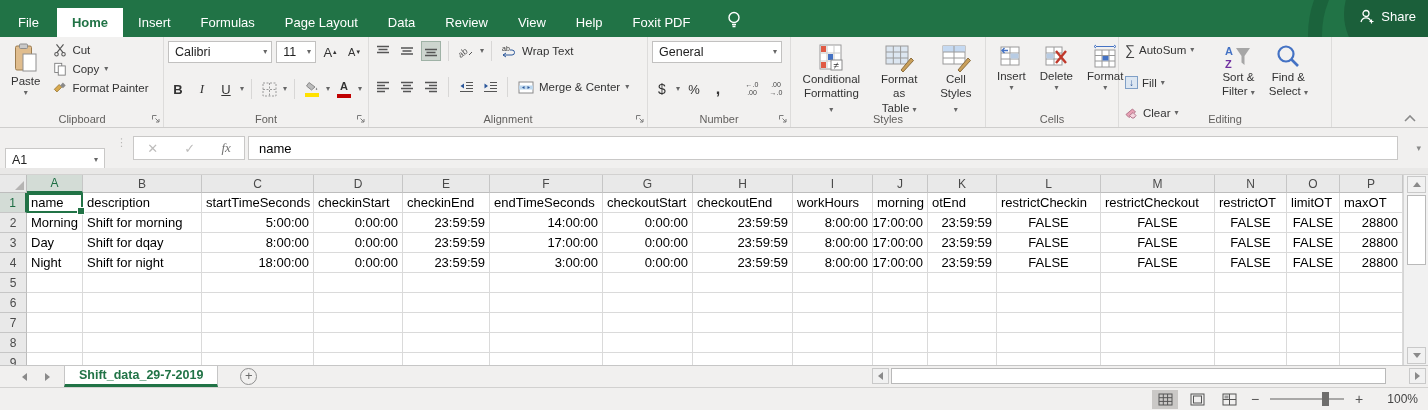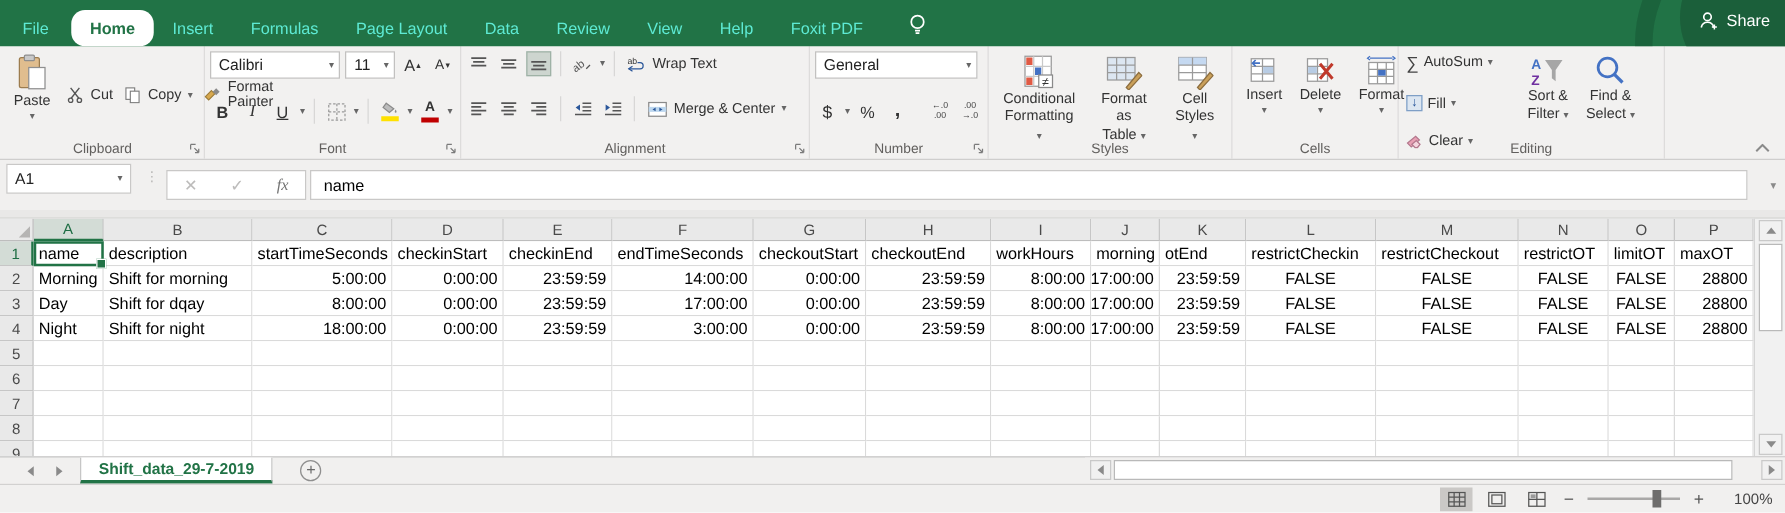--- a/index.html
+++ b/index.html
@@ -9,38 +9,38 @@
   .chev { font-size:8px; color:#666; line-height:1; }
 
   
   .tabbar { position:absolute; top:0; left:0; width:1428px; height:37px; background:#217346;
     display:flex; align-items:flex-end; overflow:hidden; z-index:5; }
   .deco1 { position:absolute; right:-28px; top:-42px; width:112px; height:112px; border-radius:50%;
     background:#1b5f3a; }
   .deco2 { position:absolute; right:-90px; top:-70px; width:210px; height:210px; border-radius:50%;
     border:14px solid rgba(20,80,48,.45); }
   #tabs { display:flex; align-items:flex-end; height:37px; position:relative; z-index:2; }
-  .tab { height:29px; padding:7px 15px 0; color:#5eead4; font-size:13px; cursor:default; white-space:nowrap; }
+  .tab { height:29px; padding:7px 15px 0; color:#ffffff; font-size:13px; cursor:default; white-space:nowrap; }
   .tab.filetab { padding:7px 18px 0; }
-  .tab.active { background:#fff; color:#217346; font-weight:bold;border-radius:11px; }
+  .tab.active { background:#fff; color:#217346; font-weight:bold; }
   .tellme { display:flex; align-items:center; gap:9px; color:#fff; font-size:13px; margin:0 0 8px 22px;
     position:relative; z-index:2; }
   .share { position:absolute; right:12px; top:9px; display:flex; align-items:center; gap:6px;
     color:#fff; font-size:13px; z-index:3; }
 
   
   .ribbon { position:absolute; top:37px; left:0; width:1428px; height:91px; background:#f2f1f0;
     border-bottom:1px solid #cfcecd; display:flex; align-items:stretch; padding:0 1px; }
   .rgroup { position:relative; border-right:1px solid #dddcdb; padding:3px 4px 17px; flex:none; }
   .glabel { position:absolute; bottom:2px; left:0; right:0; text-align:center; font-size:11px; color:#615f5d; }
   .launcher { position:absolute; right:2px; bottom:3px; }
   .rbody { display:flex; height:100%; }
   .bigbtn { display:flex; flex-direction:column; align-items:center; justify-content:flex-start;
     gap:2px; padding:3px 6px; font-size:11.5px; color:#333; border-radius:2px; }
-  .smallcol { display:flex; flex-direction:row; justify-content:flex-start; gap:3px; padding:2px 0 0 4px; }
+  .smallcol { display:flex; flex-direction:column; justify-content:flex-start; gap:3px; padding:2px 0 0 4px; }
   .smallbtn { display:flex; align-items:center; gap:5px; font-size:11.5px; color:#333; padding:1px 3px; }
   .vrow { display:flex; align-items:center; gap:4px; }
   .fontstack { display:flex; flex-direction:column; gap:16px; padding-top:1px; }
   .selbox { background:#fff; border:1px solid #c2c1c0; height:22px; display:flex; align-items:center;
     justify-content:space-between; font-size:12.5px; color:#222; padding:0 4px 0 6px; }
   .tbtn { min-width:20px; height:20px; display:flex; align-items:center; justify-content:center;
     font-size:13px; color:#333; gap:1px; }
   .tbtn.on { background:#cdd5cf; border:1px solid #9fb2a6; }
   .sep { width:1px; height:20px; background:#d8d7d6; margin:0 3px; }
   .bold { font-weight:bold; } .ital { font-style:italic; font-family:"Liberation Serif",serif; }
@@ -50,21 +50,21 @@
   .decbtn { font-size:7px; color:#444; line-height:1.1; text-align:center; }
   .stylebtn { display:flex; flex-direction:column; align-items:center; font-size:11.5px; color:#333;
     padding:4px 7px 0; text-align:center; line-height:1.25; }
   .cellbtn { display:flex; flex-direction:column; align-items:center; gap:2px; font-size:11.5px;
     color:#333; padding:4px 7px 0; }
   .editrow { display:flex; align-items:center; gap:4px; font-size:11.5px; color:#333; padding:1px 2px; }
   .collapse { position:absolute; right:12px; bottom:5px; }
 
   
   .fbar { position:absolute; top:128px; left:0; width:1428px; height:40px; background:#f1f0ef; }
-  .namebox { position:absolute; left:5px; top:3px; width:100px; height:24px; background:#fff;
+  .namebox { position:absolute; left:5px; top:20px; width:100px; height:24px; background:#fff;
     border:1px solid #c9c8c7; font-size:12.5px; color:#222; display:flex; align-items:center;
     justify-content:space-between; padding:0 6px; }
   .dots { position:absolute; left:116px; top:12px; color:#b9b8b7; font-size:11px; letter-spacing:0; line-height:5px; }
   .fxbox { position:absolute; left:133px; top:8px; width:112px; height:24px; background:#fff;
     border:1px solid #c9c8c7; display:flex; align-items:center; justify-content:space-around; }
   .fxx { color:#bdbcbb; font-size:13px; } .fxck { color:#bdbcbb; font-size:13px; }
   .fxfx { color:#737373; font-size:13px; font-style:italic; font-family:"Liberation Serif",serif; }
   .fml { position:absolute; left:248px; top:8px; width:1150px; height:24px; background:#fff;
     border:1px solid #c9c8c7; font-size:13px; color:#000; display:flex; align-items:center; padding:0 10px; }
   .fmlchev { position:absolute; right:7px; top:15px; color:#8a8a8a; font-size:9px; }

